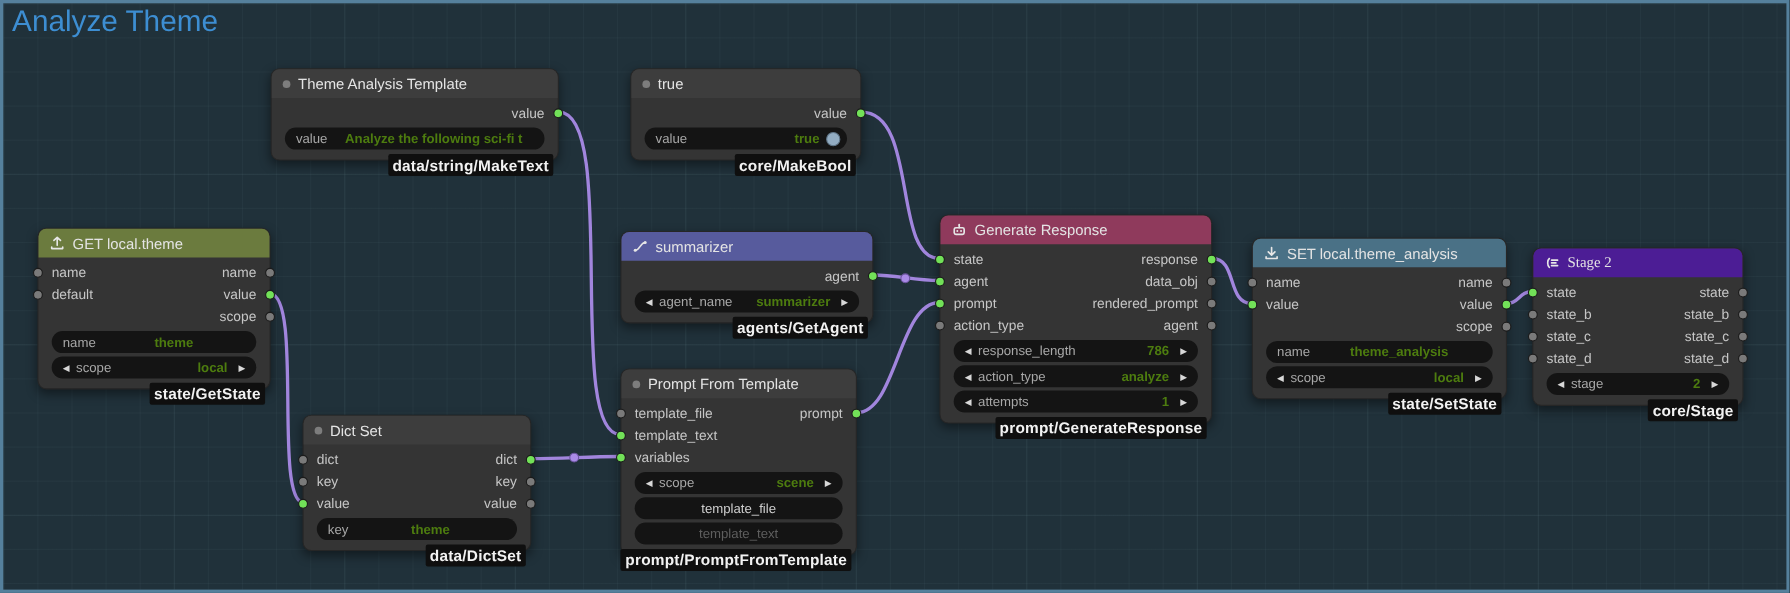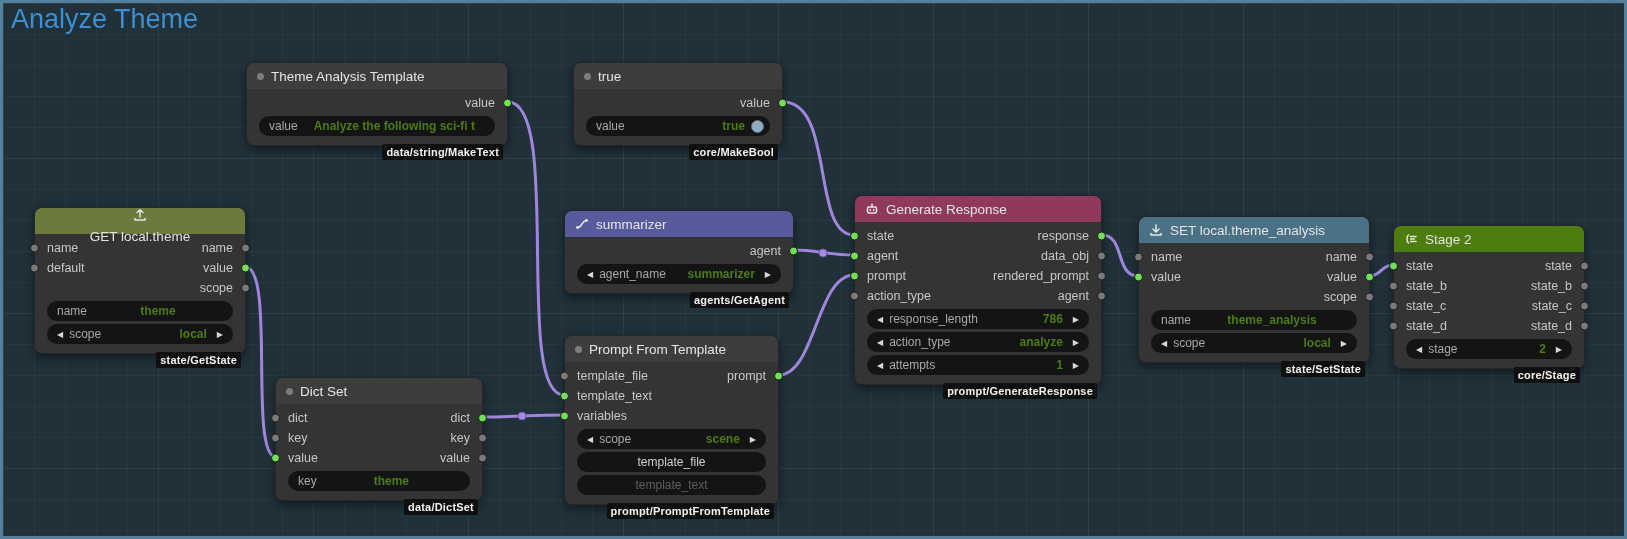--- a/index.html
+++ b/index.html
@@ -61,21 +61,21 @@
   .widget.button { justify-content:center; color:#cfcfcf; }
   .widget.disabled { justify-content:center; color:#5e5e5e; }
   .toggle-circle {
     width:13px; height:13px; border-radius:50%; flex:0 0 auto; margin-right:-4px;
   }
   .toggle-circle.on  { background:#92acc2; border:1px solid #5f7587; }
   .toggle-circle.off { background:#262626; border:1px solid #555; }
 
   .type-badge {
     position:absolute; right:4px; bottom:-15px; background:#0f0f0f; color:#f2f2f2;
-    font-size:11px; font-weight:bold; padding:2px 4px; border-radius:2px;
+    font-size:14px; font-weight:bold; padding:2px 4px; border-radius:2px;
     letter-spacing:0.2px; white-space:nowrap;
   }
   .icon-svg { stroke:#e6e6e6; stroke-width:1.5; fill:none; stroke-linecap:round; stroke-linejoin:round; }
 </style>
 </head>
 <body>
 
 <div class="canvas">
   <div class="graph-title">Analyze Theme</div>
 
@@ -123,21 +123,21 @@
       <div class="widget">
         <span class="w-label">value</span>
         <span class="w-value">true</span>
         <span class="toggle-circle on"></span>
       </div>
     </div>
     <div class="type-badge">core/MakeBool</div>
   </div>
 
   <div class="node" style="left:31px;top:204px;width:212px;">
-    <div class="node-header" style="background: rgb(107, 123, 62); flex-direction: column;">
+    <div class="node-header" style="background: rgb(107, 123, 62);">
       <span class="hdr-icon">
         <svg class="icon-svg" width="14" height="14" viewBox="0 0 14 14">
             <path d="M7 9 V2 M4 4.5 L7 1.8 L10 4.5 M2 10.5 V12 H12 V10.5"></path>
           </svg>
       </span>
       <span>GET local.theme</span>
     </div>
     <div class="node-body">
       <div class="port-row">
         <span class="dot in gray"></span>
@@ -357,21 +357,21 @@
         <span class="arrow">◀</span>
         <span class="w-label">scope</span>
         <span class="w-value">local</span>
         <span class="arrow">▶</span>
       </div>
     </div>
     <div class="type-badge">state/SetState</div>
   </div>
 
   <div class="node" style="left:1390px;top:222px;width:192px;">
-    <div class="node-header" style="background: #4d7c0f;">
+    <div class="node-header" style="background: #4c1d95; font-family: Liberation Serif, serif;">
       <span class="hdr-icon">
         <svg class="icon-svg" width="14" height="14" viewBox="0 0 14 14">
             <path d="M4.5 3 C2.5 4.5 2.5 9.5 4.5 11"></path>
             <path d="M6.5 4.5 H12 M6.5 7 H10.5 M6.5 9.5 H12"></path>
           </svg>
       </span>
       <span>Stage 2</span>
     </div>
     <div class="node-body">
       <div class="port-row">

